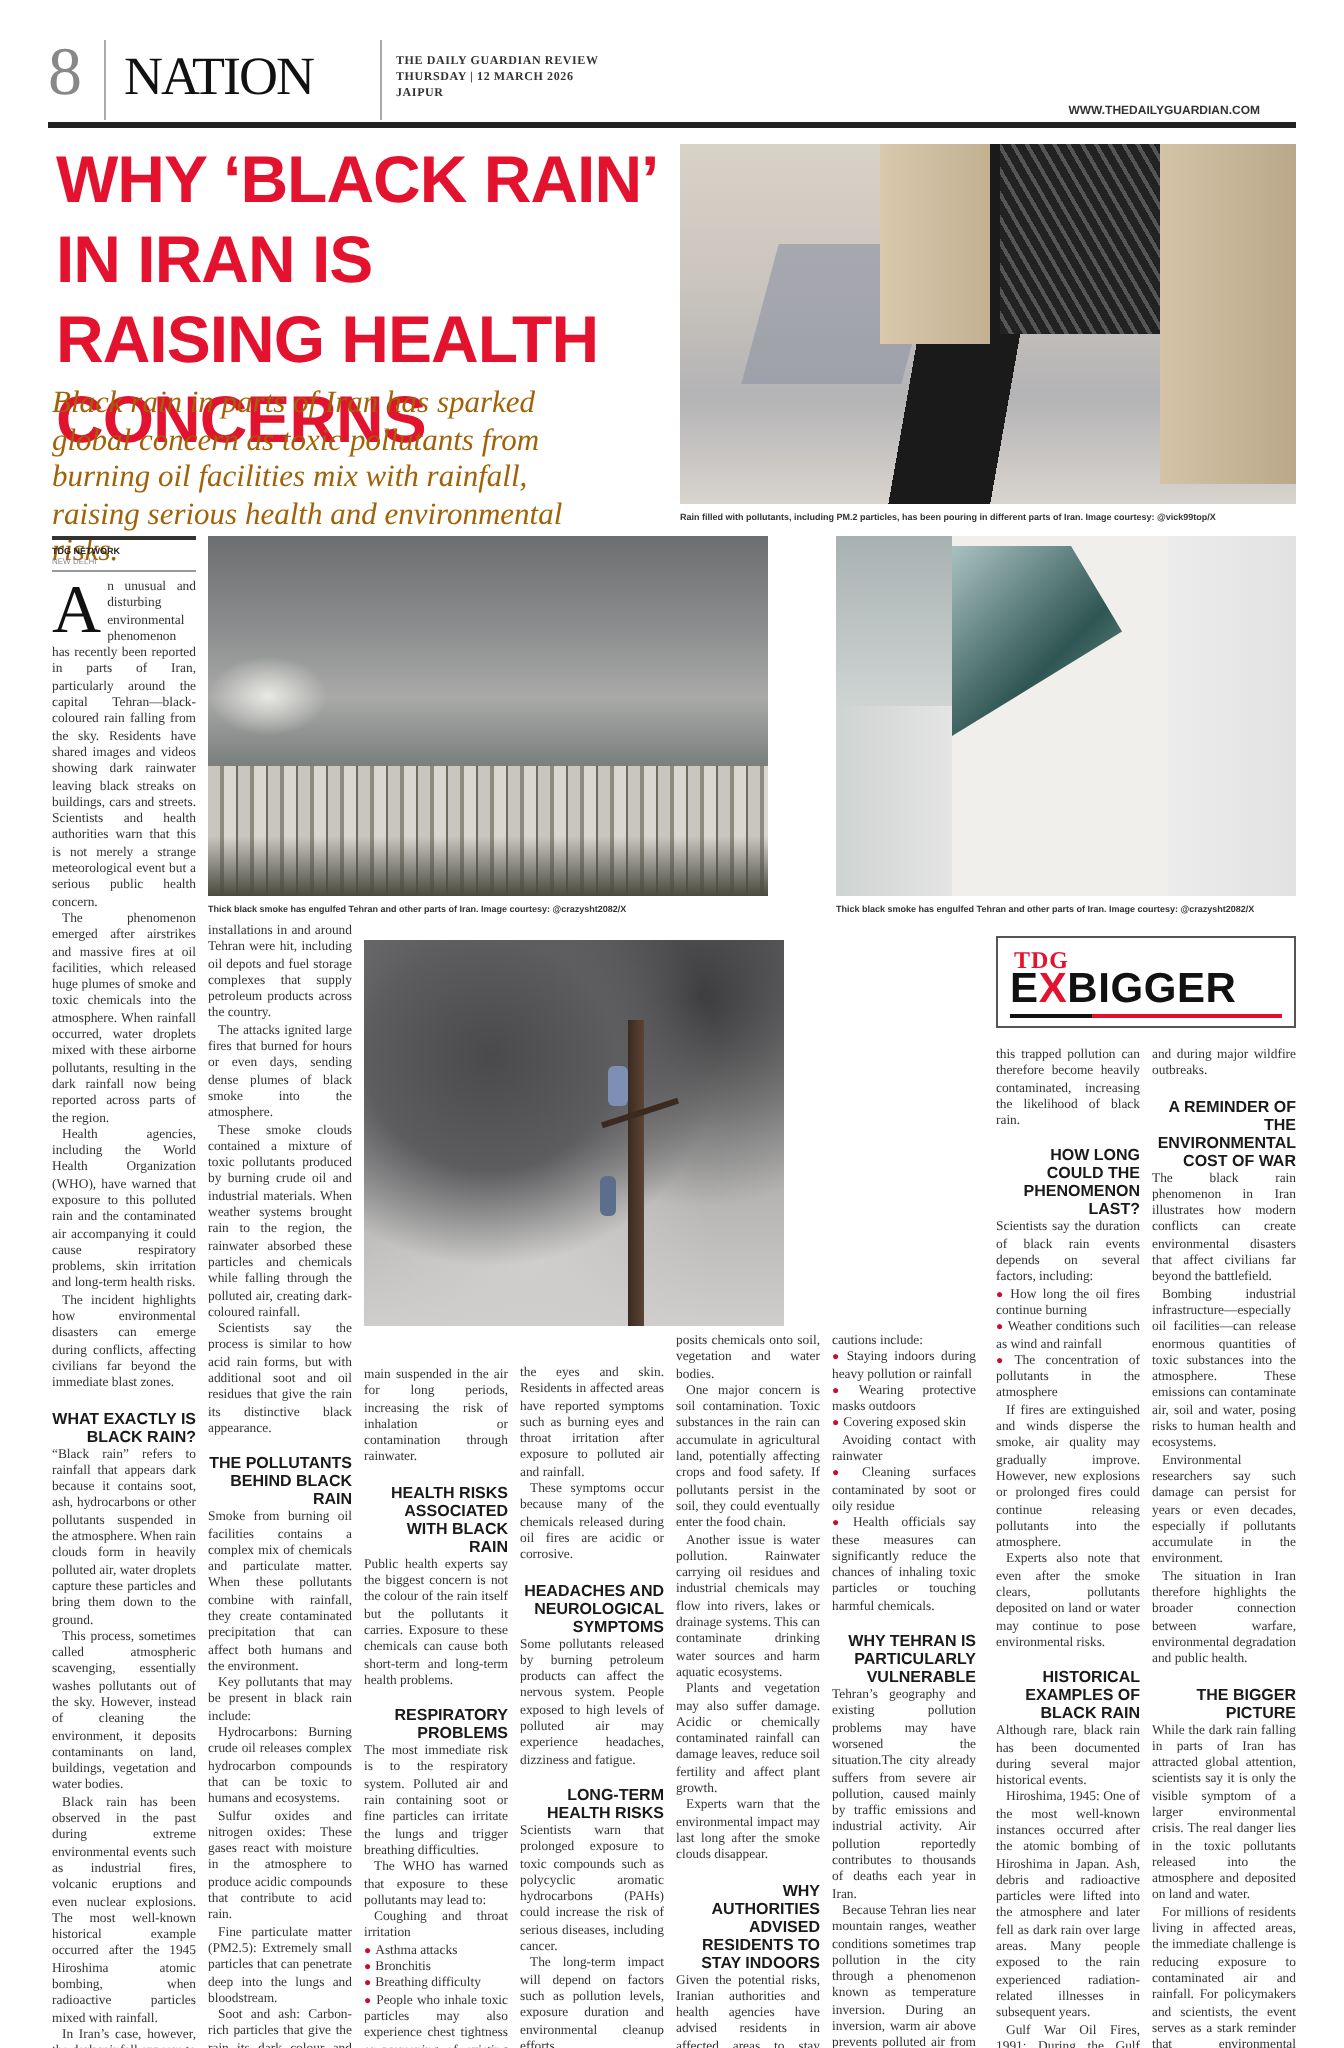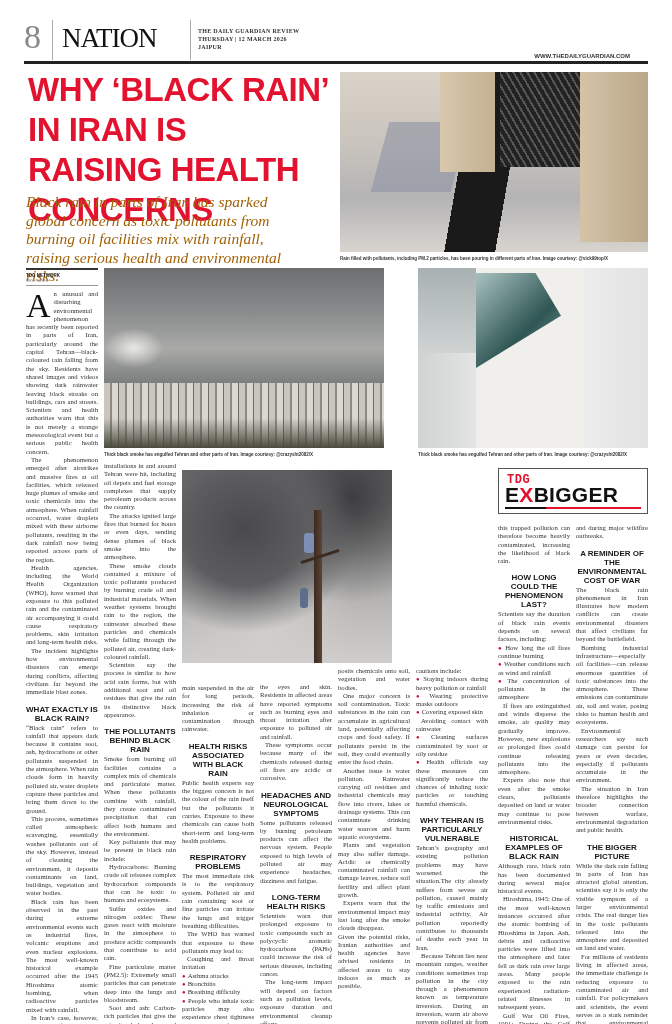--- a/index.html
+++ b/index.html
@@ -18,21 +18,21 @@
 .headline{left:28px;top:70px;width:300px;font-family:"Liberation Sans",sans-serif;font-weight:bold;color:#e3122f;font-size:33px;line-height:40px;letter-spacing:-.5px;text-transform:uppercase}
 .standfirst{left:26px;top:193px;width:270px;font-family:"Liberation Serif",serif;font-style:italic;font-size:15.5px;line-height:18.5px;color:#a16207}
 
 .byline{left:26px;top:268px;width:72px;border-top:2px solid #333;padding-top:3px;border-bottom:1px solid #999;padding-bottom:2px}
 .byline .b1{font-family:"Liberation Sans",sans-serif;font-size:4.5px;font-weight:bold}
 .byline .b2{font-family:"Liberation Sans",sans-serif;font-size:4px;color:#888}
 
 .col{position:absolute;font-family:"Liberation Serif",serif;font-size:6.7px;line-height:8.3px;color:#333;text-align:justify;overflow:hidden}
 .col p{text-indent:5px}
 .col p.noind{text-indent:0}
-.col h3{font-family:"Liberation Sans",sans-serif;font-weight:bold;font-size:8px;line-height:9px;color:#1a1a1a;text-transform:uppercase;margin-top:8px;margin-bottom:1px;text-align:center}
+.col h3{font-family:"Liberation Sans",sans-serif;font-weight:bold;font-size:8px;line-height:9px;color:#1a1a1a;text-transform:uppercase;margin-top:8px;margin-bottom:1px;text-align:right}
 .col .bul::before{content:"\25CF";color:#c8102e;font-size:6px;margin-right:2px}
 .col .dropcap{float:left;font-size:34px;line-height:28px;margin:2px 3px 0 0;font-family:"Liberation Serif",serif;color:#111}
 
 .photo{position:absolute;overflow:hidden}
 .cap{position:absolute;font-family:"Liberation Sans",sans-serif;font-size:4.5px;font-weight:bold;color:#333;white-space:nowrap}
 .p-top{left:340px;top:72px;width:308px;height:180px;
  background:
   linear-gradient(100deg,transparent 0 40%,#1a1a1a 40% 55%,transparent 55%),
   linear-gradient(180deg,#d9d2c7 0%,#c9c4bd 40%,#b4b3b5 70%,#d8d4cf 100%)}
 .p-top .pil1{position:absolute;left:100px;top:0;width:55px;height:100px;background:linear-gradient(90deg,#d9c8ad,#c2b091)}
@@ -56,21 +56,21 @@
  background:radial-gradient(ellipse at 30% 30%,#4a4a4c 0%,#5d5d60 30%,transparent 55%),
  radial-gradient(ellipse at 80% 15%,#3c3c3e 0%,transparent 45%),
  radial-gradient(ellipse at 40% 80%,#d0cfcd 0%,transparent 50%),
  linear-gradient(180deg,#6f6f72,#a9a8a7 50%,#cfcecc)}
 .p-pole .pole{position:absolute;left:132px;top:40px;width:8px;height:153px;background:linear-gradient(90deg,#3a2a20,#5c4434)}
 .p-pole .arm{position:absolute;left:118px;top:85px;width:40px;height:3px;background:#3a2a20;transform:rotate(-18deg)}
 .p-pole .man1{position:absolute;left:122px;top:63px;width:10px;height:20px;background:#7d8fb5;border-radius:3px}
 .p-pole .man2{position:absolute;left:118px;top:118px;width:8px;height:20px;background:#5c6e8c;border-radius:3px}
 
 .explainer{left:498px;top:468px;width:150px;height:46px;border:1px solid #555;background:#fff}
-.explainer .tdg{position:absolute;left:8px;top:4px;font-family:Liberation Mono, monospace;font-weight:bold;font-size:12px;color:#e3122f;letter-spacing:.5px}
+.explainer .tdg{position:absolute;left:8px;top:4px;font-family:Liberation Serif, serif;font-weight:bold;font-size:12px;color:#e3122f;letter-spacing:.5px}
 .explainer .word{position:absolute;left:6px;top:15px;font-family:"Liberation Sans",sans-serif;font-weight:bold;font-size:21px;color:#111;letter-spacing:.3px;line-height:22px}
 .explainer .word .x{color:#e3122f}
 .explainer .line{position:absolute;left:6px;top:38px;width:136px;height:2px;background:linear-gradient(90deg,#111 0 30%,#e3122f 30%)}
 </style>
 </head>
 <body>
 
 <div class="abs pg-num">8</div>
 <div class="abs mast-div1"></div>
 <div class="abs mast-title">NATION</div>
@@ -182,20 +182,21 @@
   <h3>ENVIRONMENTAL CONSEQUENCES</h3>
 
 </div>
 
 <div class="col" style="left:338px;top:667px;width:72px;height:357px;">
   <p class="noind">posits chemicals onto soil, vegetation and water bodies.</p>
   <p>One major concern is soil contamination. Toxic substances in the rain can accumulate in agricultural land, potentially affecting crops and food safety. If pollutants persist in the soil, they could eventually enter the food chain.</p>
   <p>Another issue is water pollution. Rainwater carrying oil residues and industrial chemicals may flow into rivers, lakes or drainage systems. This can contaminate drinking water sources and harm aquatic ecosystems.</p>
   <p>Plants and vegetation may also suffer damage. Acidic or chemically contaminated rainfall can damage leaves, reduce soil fertility and affect plant growth.</p>
   <p>Experts warn that the environmental impact may last long after the smoke clouds disappear.</p>
+  <h3>WHY AUTHORITIES ADVISED RESIDENTS TO STAY INDOORS</h3>
   <p class="noind">Given the potential risks, Iranian authorities and health agencies have advised residents in affected areas to stay indoors as much as possible.</p>
 
 </div>
 
 <div class="col" style="left:416px;top:667px;width:72px;height:357px;">
   <p class="noind">cautions include:</p>
   <div class="bul">Staying indoors during heavy pollution or rainfall</div>
   <div class="bul">Wearing protective masks outdoors</div>
   <div class="bul">Covering exposed skin</div>
   <p>Avoiding contact with rainwater</p>

